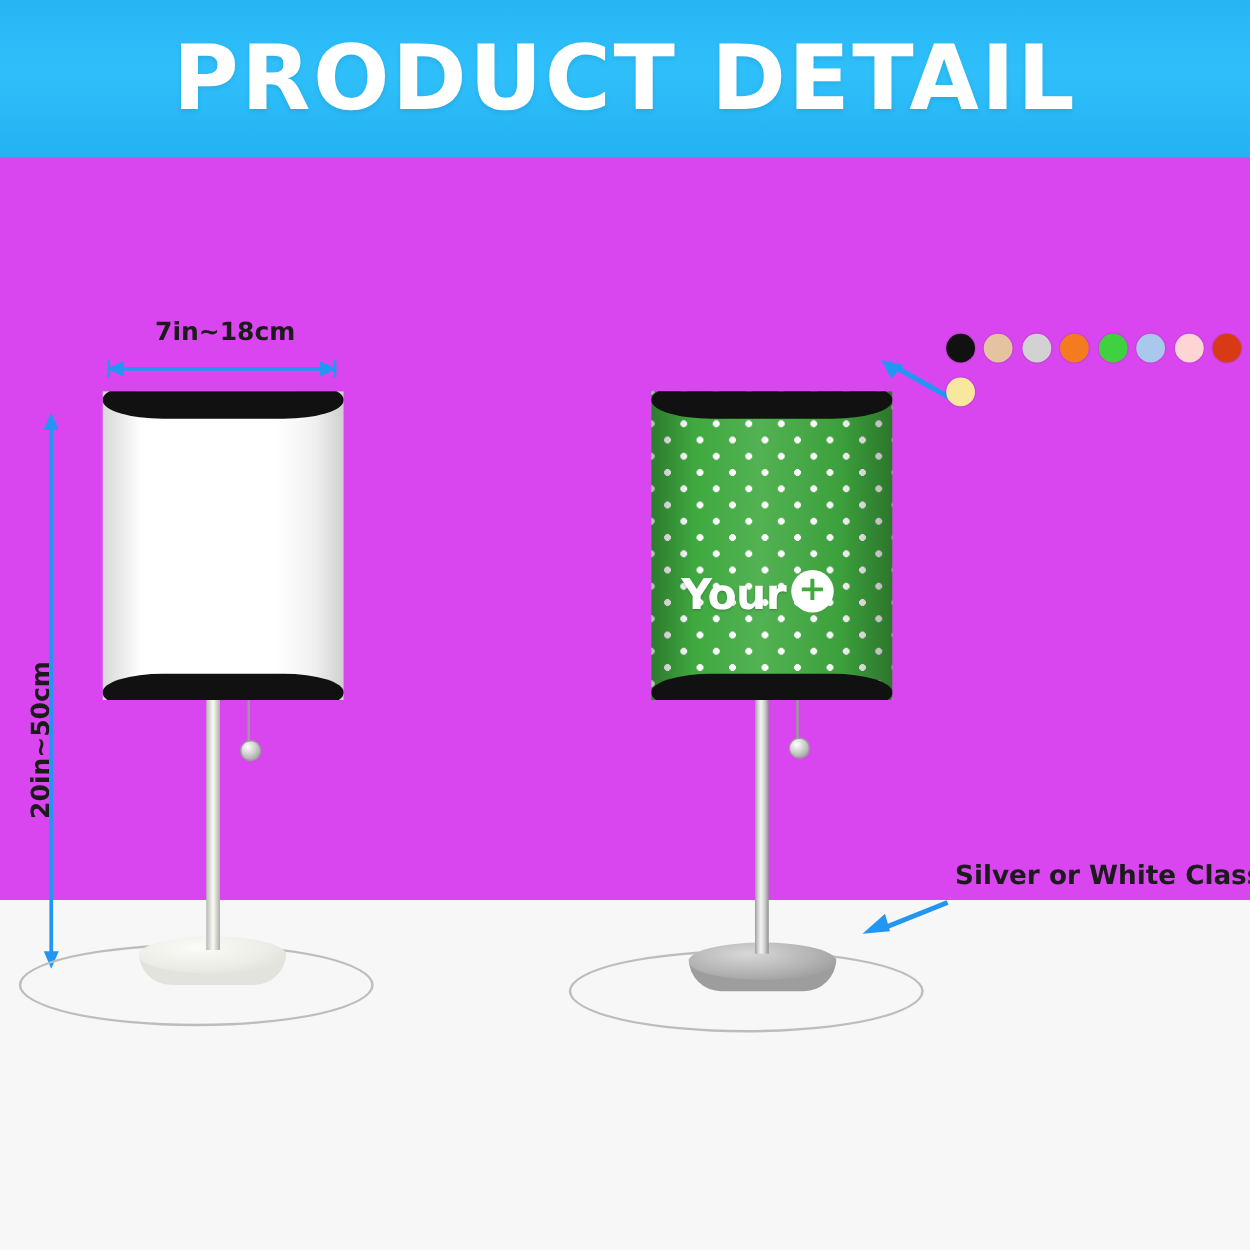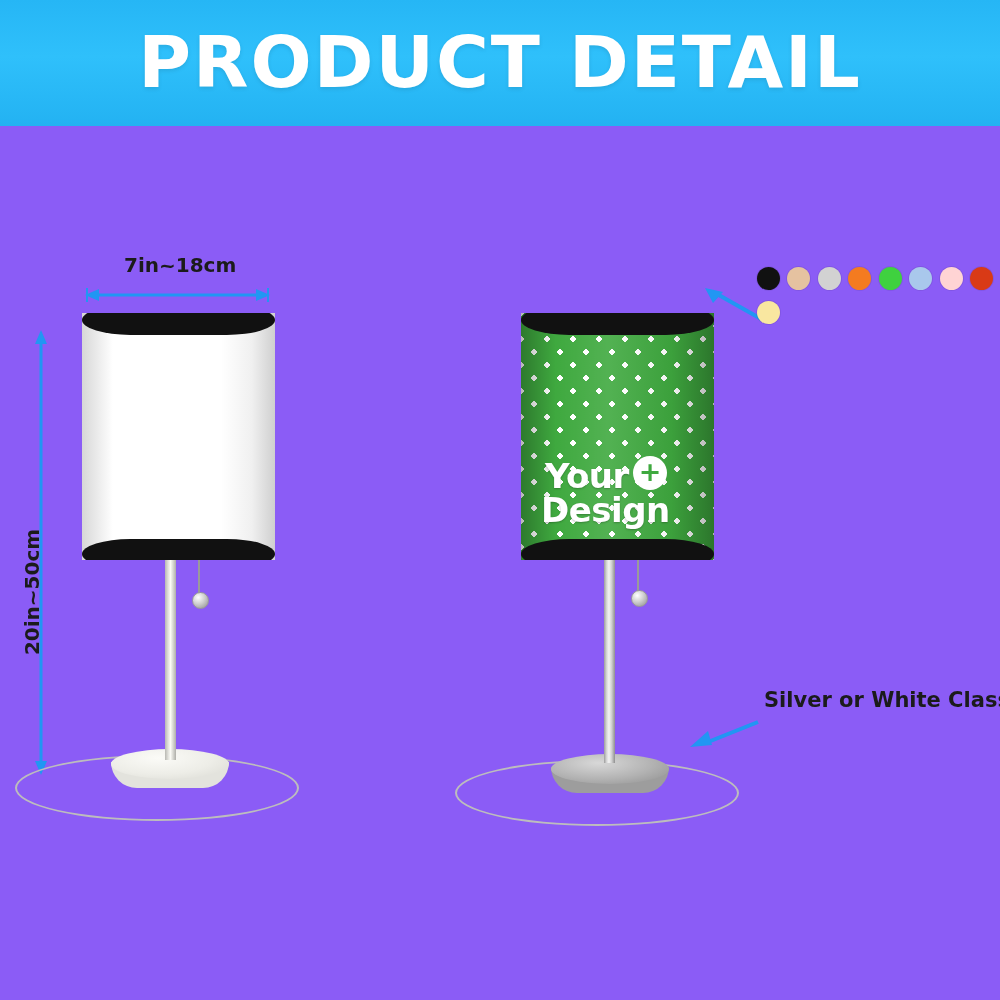--- a/index.html
+++ b/index.html
@@ -11,22 +11,22 @@
     height: 1000px;
     background: #f7f7f7;
     font-family: "Liberation Sans", sans-serif;
     overflow: hidden;
     position: relative;
   }
   #stage {
     position: absolute;
     left: 0; top: 0;
     width: 1000px;
-    height: 1000px;
-    background: #8b5cf6;
+    height: 720px;
+    background: #d946ef;
   }
 
   
   .header-band {
     position: absolute;
     left: 0; top: 0;
     width: 1000px;
     height: 126px;
     background: linear-gradient(180deg, #26b6f5 0%, #2fc0fb 45%, #23b2f2 100%);
   }
@@ -266,20 +266,19 @@
 
     <div class="pull-cord" style="left:637px; top:555px; height:42px;"></div>
     <div class="pull-knob" style="left:631px; top:590px;"></div>
 
     <div class="shade" style="left:521px; top:313px; width:193px; height:247px;">
       <div class="green-shade-inner"></div>
       <div class="shade-body" style="background:linear-gradient(90deg, rgba(0,0,0,0.28) 0%, rgba(0,0,0,0.0) 18%, rgba(255,255,255,0.10) 45%, rgba(0,0,0,0.05) 78%, rgba(0,0,0,0.30) 100%);"></div>
 
       <div class="yd-text" style="left:24px; top:143px;">Your</div>
       <div class="yd-plus" style="left:112px; top:143px;">+</div>
-      <div class="yd-text" style="left:20px; top:177px;">Design</div>
 
       <div class="trim" style="top:-8px; height:30px;"></div>
       <div class="trim" style="bottom:-9px; height:30px;"></div>
     </div>
   </div>
 
 </div>
 
 </body></html>

